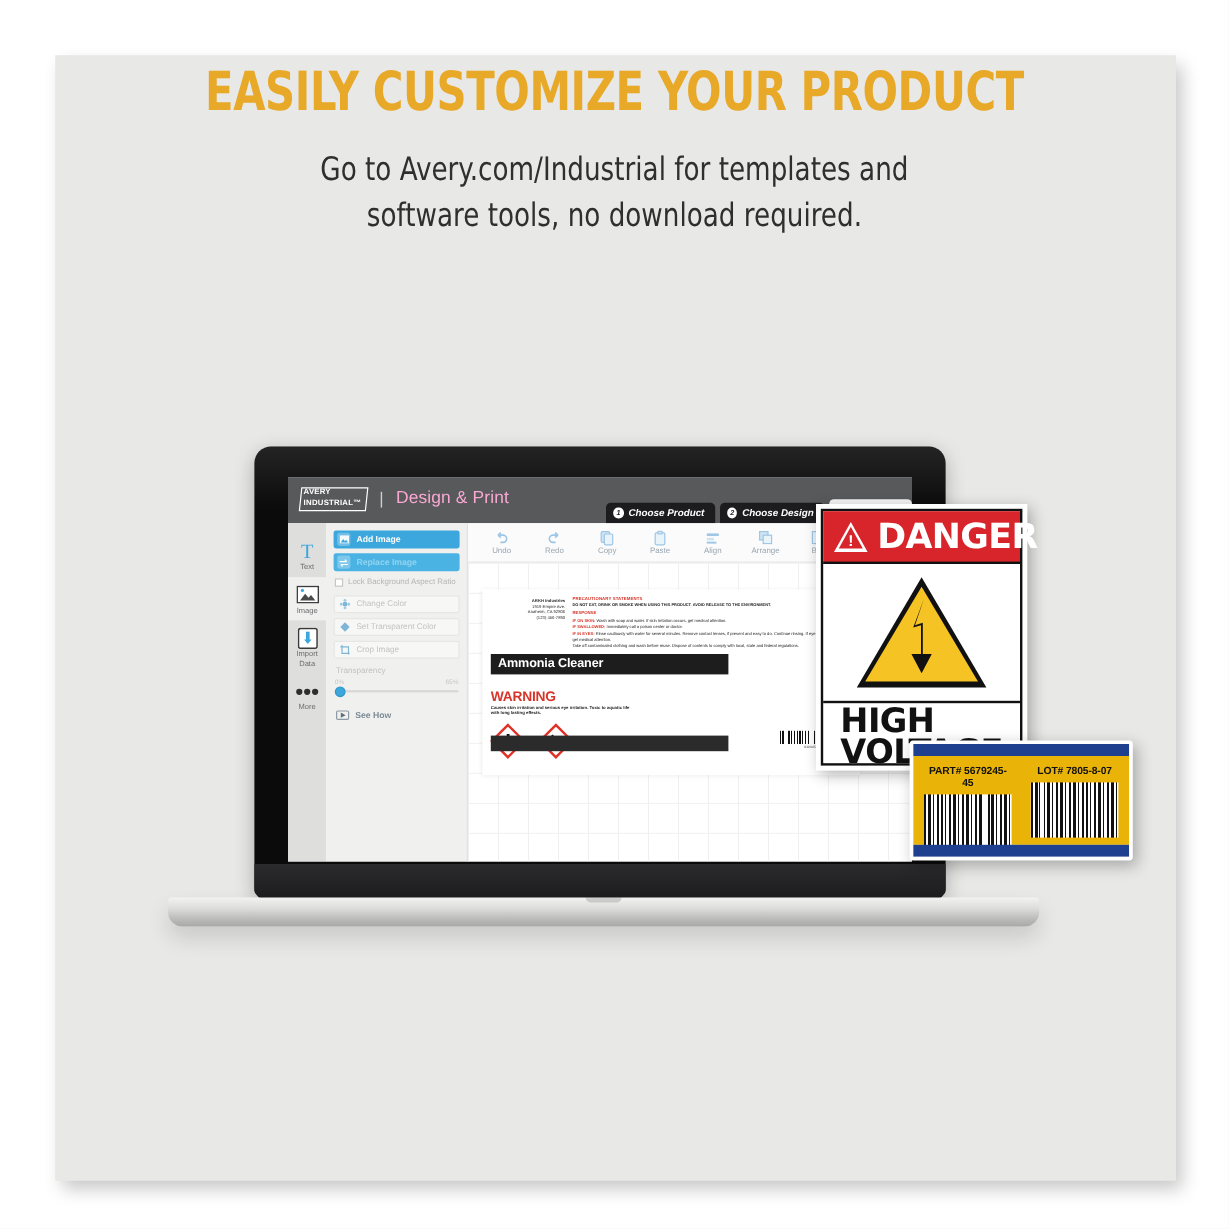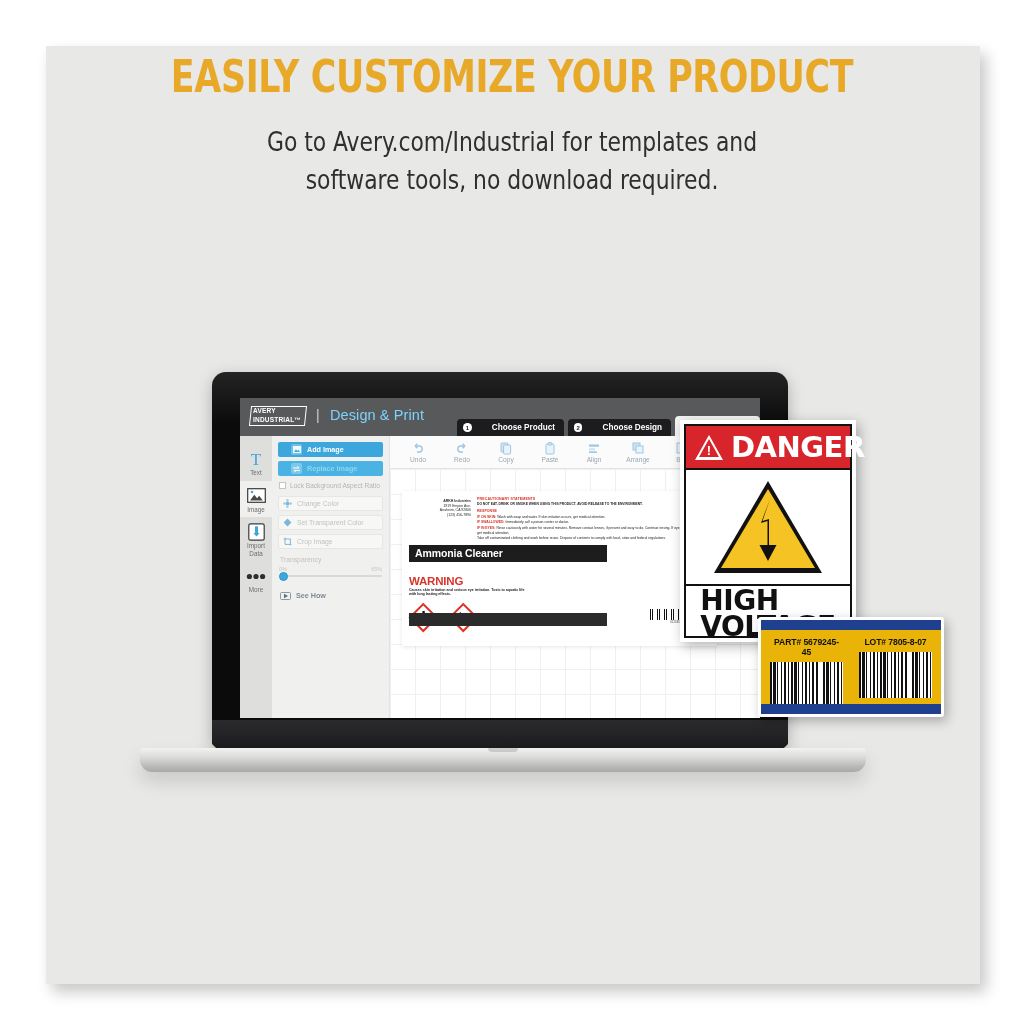--- a/index.html
+++ b/index.html
@@ -109,33 +109,34 @@
     font-family: "Liberation Sans", sans-serif;
     letter-spacing: 0.2px;
     text-align: left; padding-left: 2px;
   }
   #logo-div {
     position:absolute; left:76px; top:9px;
     color:#cfcfd0; font-size:14px; font-weight:300;
   }
   #appname {
     position:absolute; left:90px; top:9px;
-    color:#7dd3fc; font-size:14.5px; font-weight:400;
+    color:#f9a8d4; font-size:14.5px; font-weight:400;
     letter-spacing:0.1px;
   }
 
   
   #tabs { position:absolute; right:0; bottom:0; display:flex; align-items:flex-end; }
   .tab {
-    display:flex; align-items:center; gap:20px;
+    display:flex; align-items:center; gap:4px;
     height:17px; padding:0 9px 0 6px;
     border-radius:4px 4px 0 0;
     font-size:8.2px; font-weight:700; color:#ffffff;
     background:#1c1c1e;
     margin-right:4px;
+    font-style:italic;
   }
   .tab .num {
     width:8.5px; height:8.5px; border-radius:50%;
     background:#ffffff; color:#1c1c1e;
     font-size:6px; font-weight:700;
     display:flex; align-items:center; justify-content:center;
   }
   .tab.active { background:#f4f4f4; color:#1c1c1e; height:20px; margin-right:0; }
   .tab.active .num { background:#1c1c1e; color:#ffffff; }
 
@@ -174,21 +175,21 @@
     position:absolute; left:32px; top:38px;
     width:118px; height:282px;
     background:#f0f0ef;
     padding:6px 6px 0 6px;
     border-right:1px solid #e2e2e1;
   }
   .opt-btn {
     height:15px; border-radius:2px; margin-bottom:4px;
     display:flex; align-items:center; gap:5px;
     font-size:7.2px; font-weight:700; color:#ffffff;
-    background:#3ba7dd; padding-left:13px;
+    background:#3ba7dd; padding-left:3px;
   }
   .opt-btn.secondary { background:#4bb3e3; color:#8fd4f0; }
   .opt-sq {
     width:11px; height:11px; border-radius:2px; background:rgba(255,255,255,0.28);
     display:flex; align-items:center; justify-content:center; font-size:7px; color:#fff;
   }
   .opt-check {
     display:flex; align-items:center; gap:4px;
     font-size:6.6px; color:#b5b5b4; margin:6px 0 7px 1px;
   }

